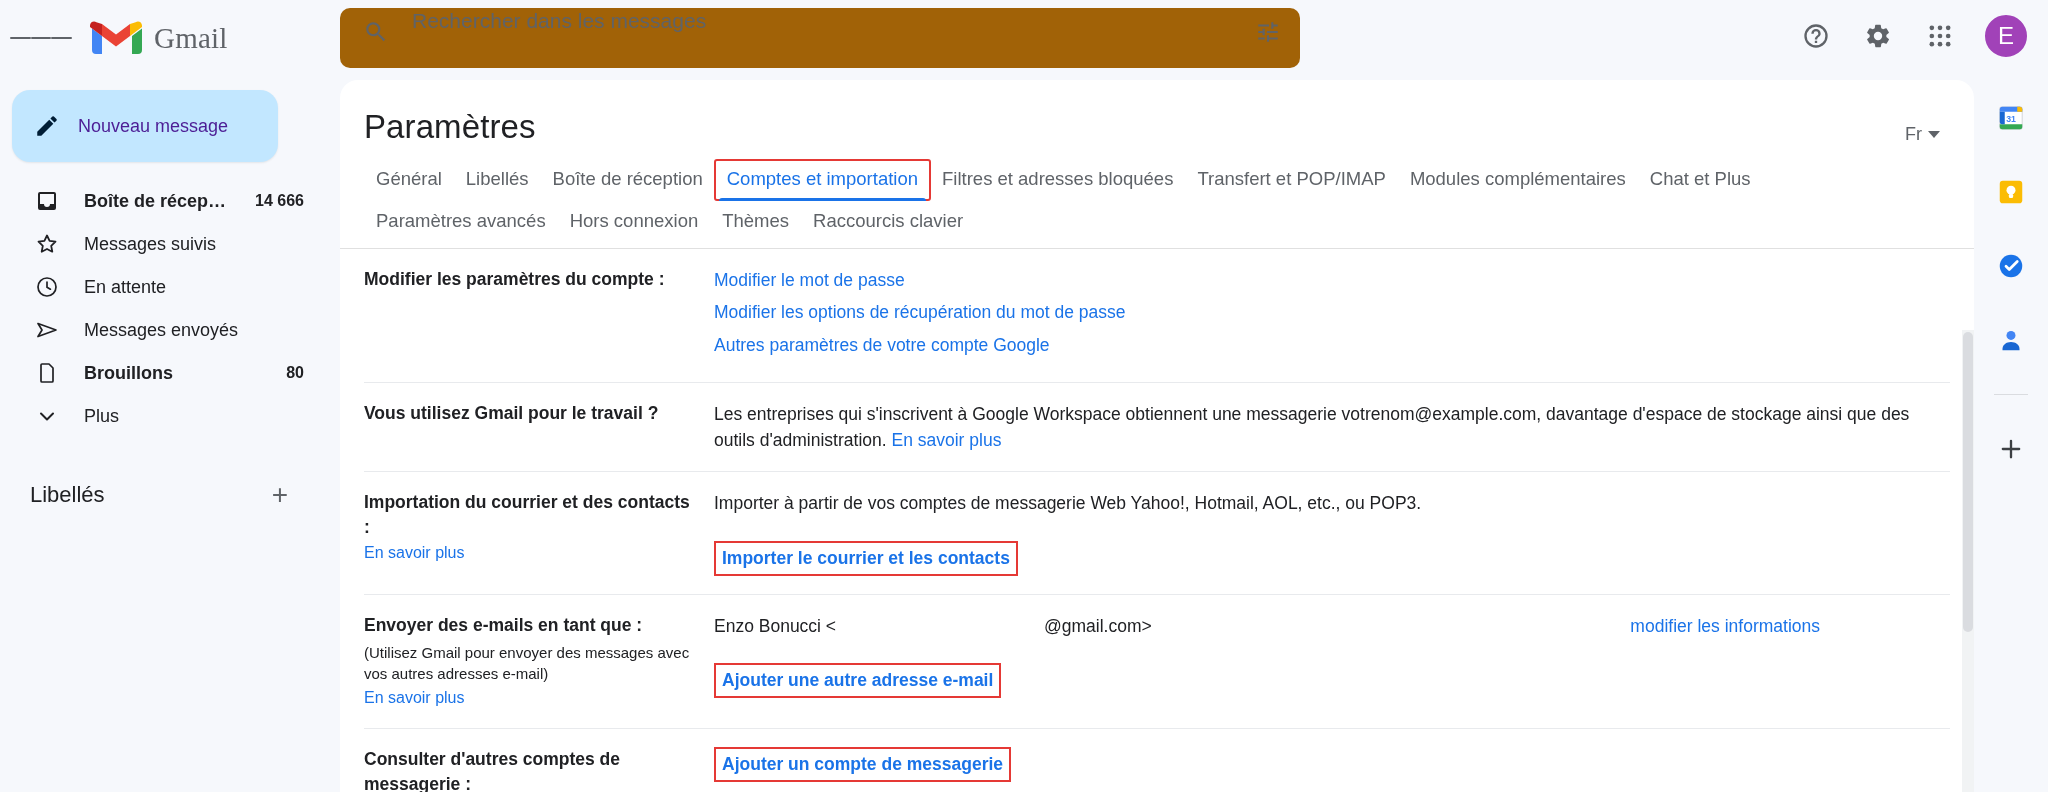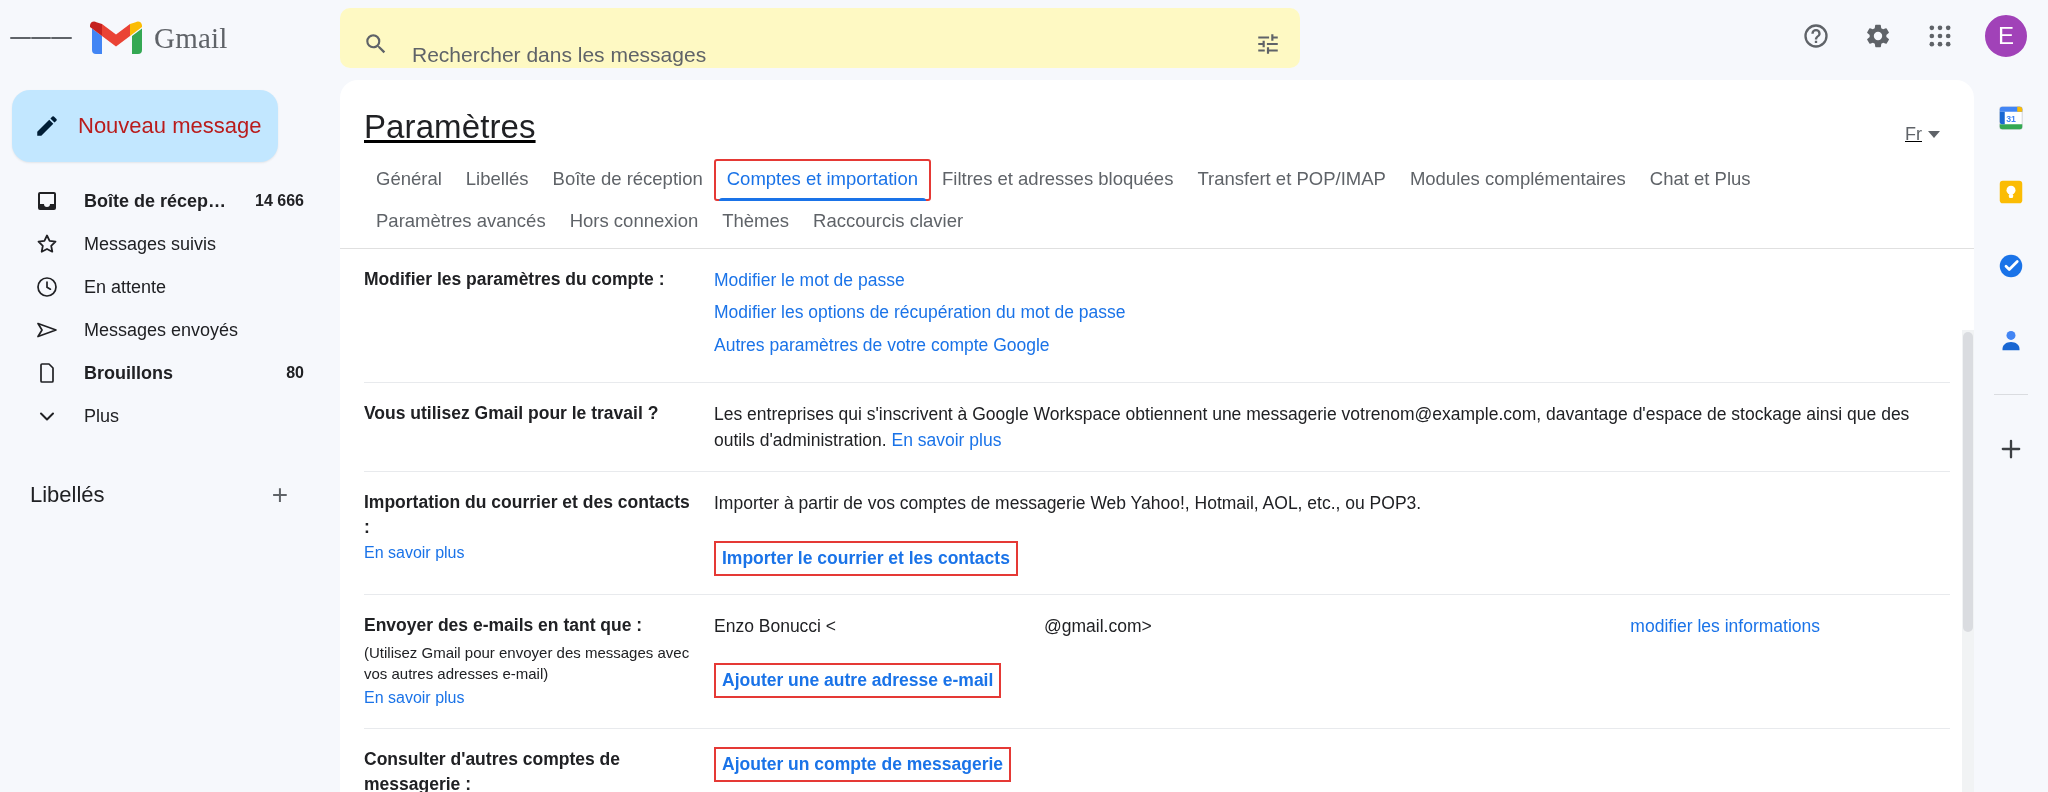--- a/index.html
+++ b/index.html
@@ -33,22 +33,22 @@
   .brand-text {
     font-size: 29px; color: #5f6368; margin-left: 12px;
     font-weight: 400; letter-spacing: .2px;
   }
 
   .search-wrap {
     position: absolute; left: 340px; top: 8px;
     width: 960px; height: 60px;
   }
   .search-box {
-    display: flex; align-items: flex-end; height: 60px;
-    background: #fef9c3; border-radius: 10px; padding: 0 8px 0 12px;
+    display: flex; align-items: flex-start; height: 60px;
+    background: #a16207; border-radius: 10px; padding: 0 8px 0 12px;
     cursor: text;
   }
   .icon-btn {
     width: 48px; height: 48px; border-radius: 50%;
     display: flex; align-items: center; justify-content: center;
     cursor: pointer; flex: 0 0 auto;
   }
   .search-input {
     flex: 1; border: 0; outline: 0; background: transparent;
     font-size: 21px; color: #202124; padding-left: 12px;
@@ -74,21 +74,21 @@
     position: absolute; left: 0; top: 76px; width: 326px; height: 716px;
     background: #f6f8fc; padding-top: 6px; overflow: hidden;
   }
   .compose {
     display: flex; align-items: center;
     width: 266px; height: 72px; margin: 8px 0 18px 12px;
     background: #c2e7ff; border-radius: 18px; cursor: pointer;
     padding-left: 22px; box-shadow: 0 1px 2px rgba(60,64,67,.1);
   }
   .compose-label {
-    font-size: 22px; color: #b91c1c; font-weight: 500; margin-left: 18px;
+    font-size: 18px; color: #4c1d95; font-weight: 500; margin-left: 18px;
   }
   .nav-item {
     display: flex; align-items: center;
     height: 42px; margin: 1px 0; padding-left: 34px; padding-right: 22px;
     border-top-right-radius: 21px; border-bottom-right-radius: 21px;
     cursor: pointer; color: #202124; font-size: 18px;
   }
   .nav-icon { width: 26px; height: 26px; flex: 0 0 auto; display:flex; align-items:center; justify-content:center; }
   .nav-label { margin-left: 24px; flex: 1; white-space: nowrap; overflow: hidden; }
   .nav-item.bold .nav-label { font-weight: 700; }
@@ -109,21 +109,20 @@
   .main {
     position: absolute; left: 340px; top: 80px;
     width: 1634px; height: 712px;
     background: #fff;
     border-top-left-radius: 18px; border-top-right-radius: 18px;
     overflow: hidden;
   }
   .settings-head {
     display: flex; align-items: flex-start; justify-content: space-between;
     padding: 28px 34px 0 24px;
-    text-decoration: underline;
   }
   .settings-title {
     font-size: 33px; color: #202124; font-weight: 400; letter-spacing: .1px;
   }
   .lang-switch {
     display: flex; align-items: center; gap: 6px;
     color: #5f6368; font-size: 18px; cursor: pointer; margin-top: 16px;
   }
   .lang-switch .caret {
     width: 0; height: 0; border-left: 6px solid transparent;

